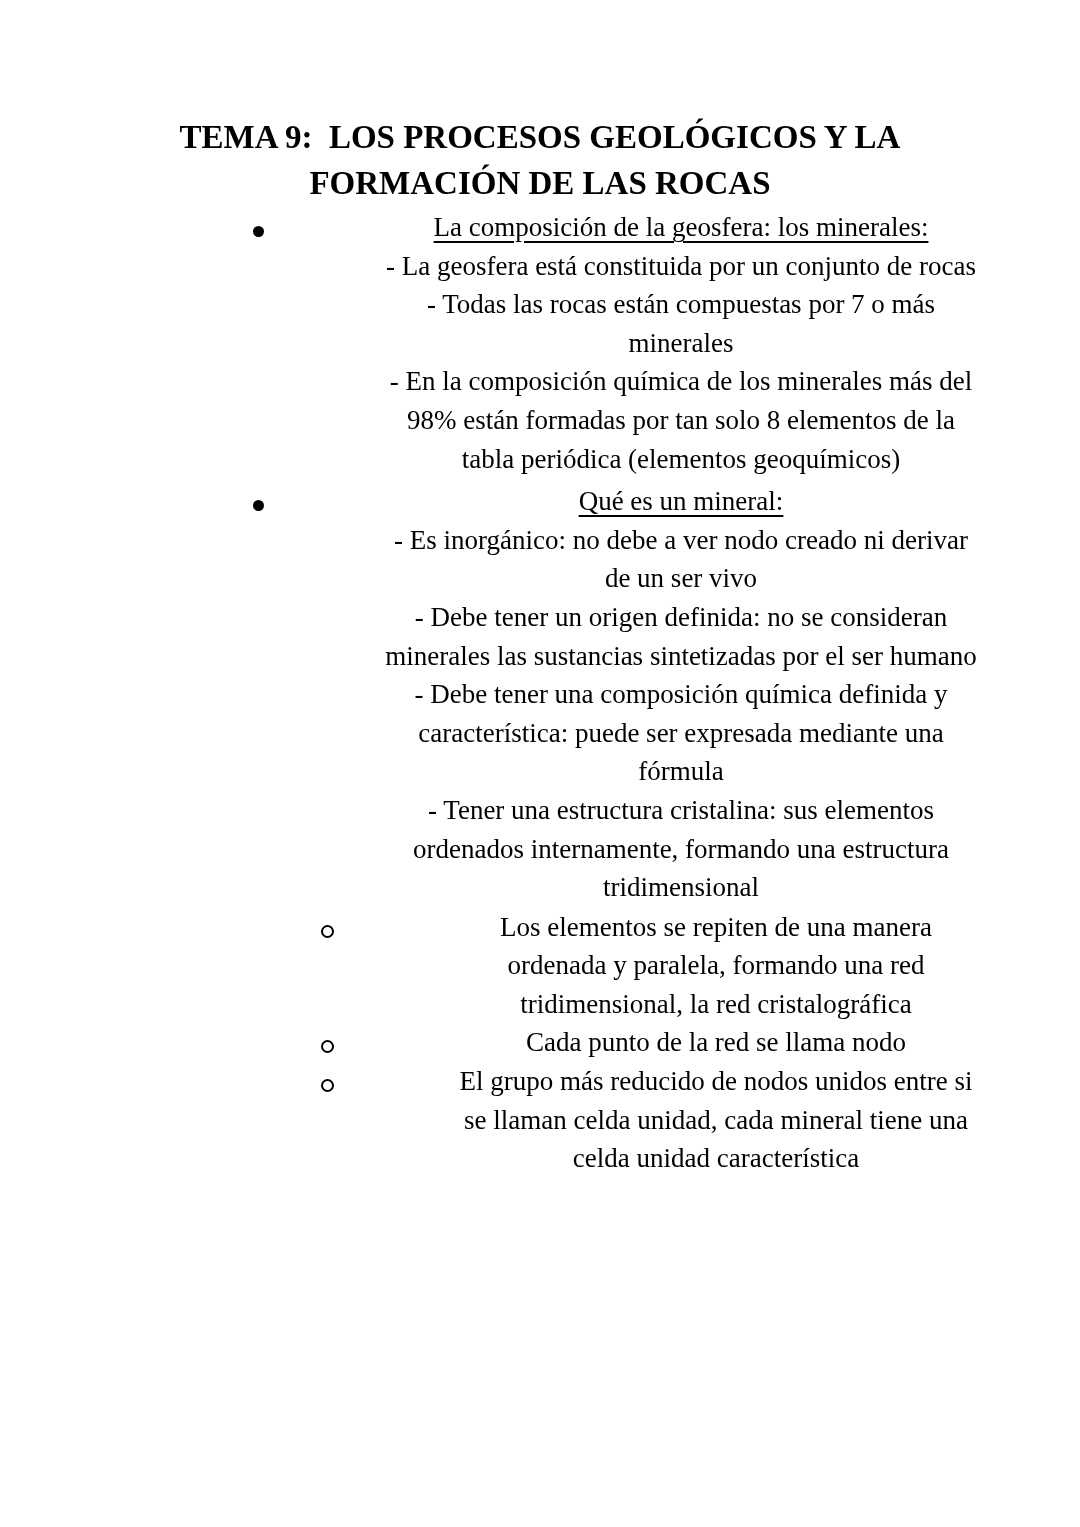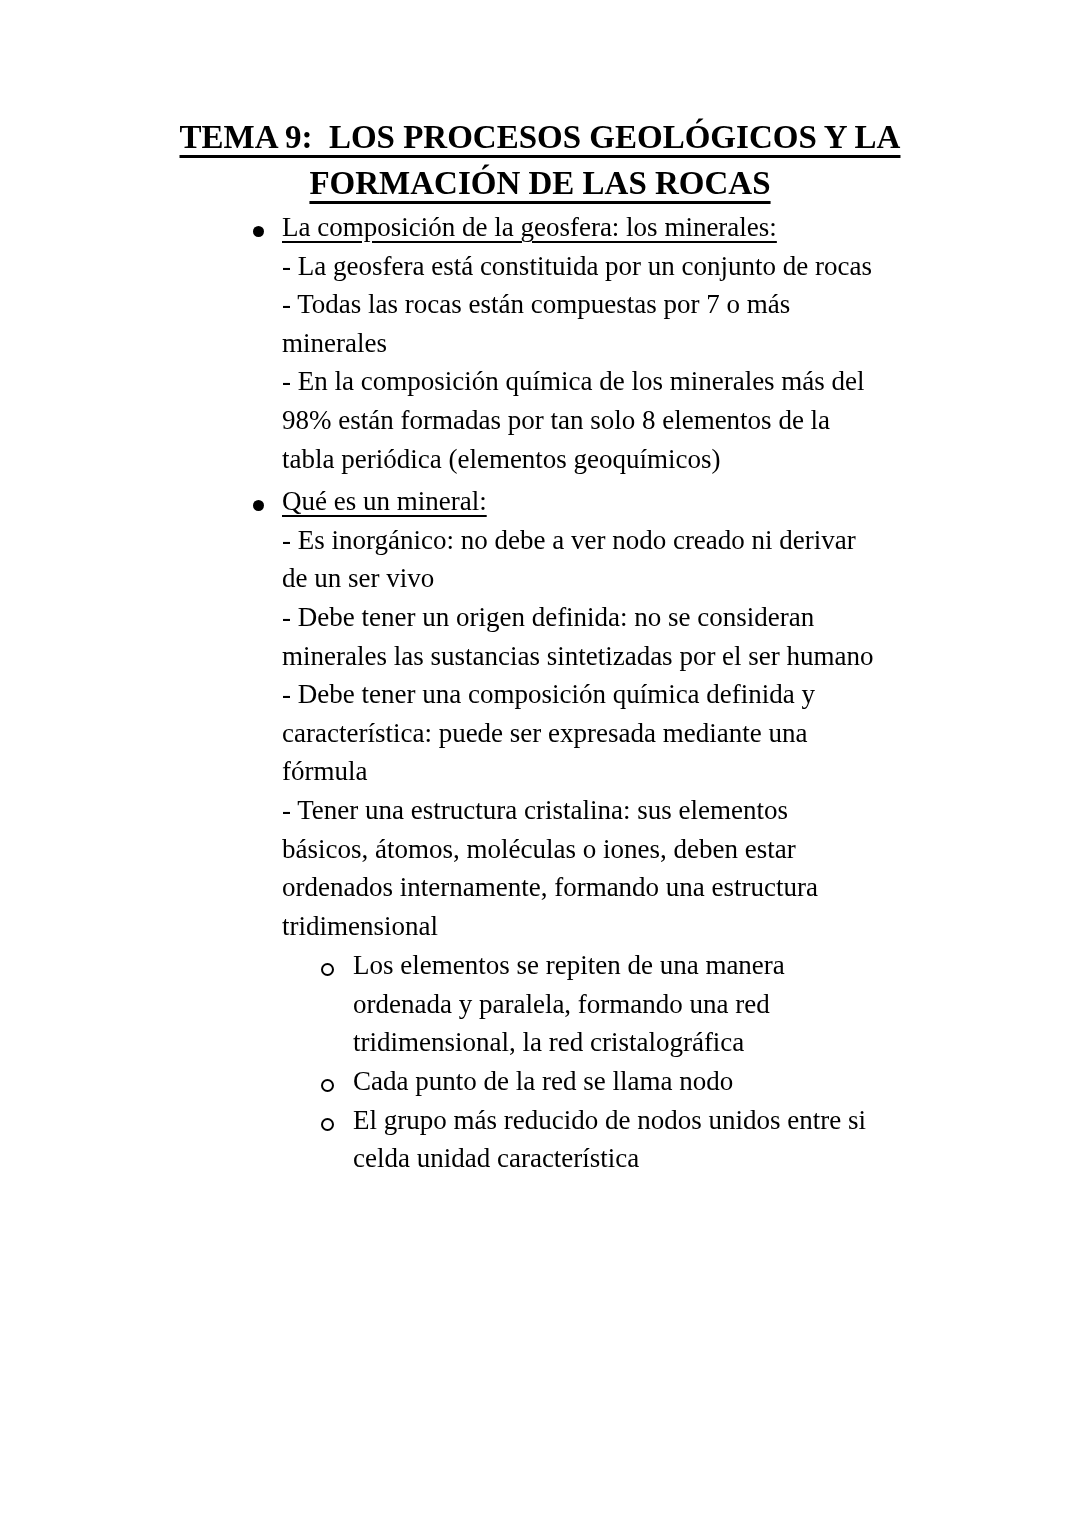--- a/index.html
+++ b/index.html
@@ -23,21 +23,20 @@
   .doc-title {
     width: 754px;
     margin: 0 0 0 163px;
     text-align: center;
     font-size: 33px;
     font-weight: bold;
     line-height: 46px;
   }
   .title-line > span {
     white-space: pre;
-    text-decoration: underline;
     text-decoration-thickness: 3px;
     text-underline-offset: 7px;
     text-align: right;
   }
 
   
   .section-heading {
     margin: 18px 0 0 163px;
     font-size: 30px;
     font-weight: bold;
@@ -67,20 +66,21 @@
     width: 11px;
     height: 11px;
     background: #000000;
     border-radius: 50%;
   }
 
   .line {
     font-size: 27px;
     line-height: 38.6px;
     white-space: pre;
+    text-align: center;
   }
   .bullet-heading > span {
     text-decoration: underline;
     text-decoration-thickness: 2px;
     text-underline-offset: 5px;
   }
 
   
   .sub-list {
     list-style: none;
@@ -137,38 +137,38 @@
       <div class="content">
         <div class="line bullet-heading"><span>Qué es un mineral:</span></div>
         <div class="line">- Es inorgánico: no debe a ver nodo creado ni derivar</div>
         <div class="line">de un ser vivo</div>
         <div class="line">- Debe tener un origen definida: no se consideran</div>
         <div class="line">minerales las sustancias sintetizadas por el ser humano</div>
         <div class="line">- Debe tener una composición química definida y</div>
         <div class="line">característica: puede ser expresada mediante una</div>
         <div class="line">fórmula</div>
         <div class="line">- Tener una estructura cristalina: sus elementos</div>
-        <div class="line">básicos, átomos, moléculas o iones, deben estar</div>
         <div class="line">ordenados internamente, formando una estructura</div>
         <div class="line">tridimensional</div>
 
         <ul class="sub-list">
           <li class="sub-item">
             <span class="ring-icon"></span>
             <div class="line">Los elementos se repiten de una manera</div>
             <div class="line">ordenada y paralela, formando una red</div>
             <div class="line">tridimensional, la red cristalográfica</div>
           </li>
           <li class="sub-item">
             <span class="ring-icon"></span>
             <div class="line">Cada punto de la red se llama nodo</div>
           </li>
           <li class="sub-item">
             <span class="ring-icon"></span>
             <div class="line">El grupo más reducido de nodos unidos entre si</div>
+            <div class="line">se llaman celda unidad, cada mineral tiene una</div>
             <div class="line">celda unidad característica</div>
           </li>
         </ul>
       </div>
     </li>
 
   </ul>
 </div>
 
 </body></html>

